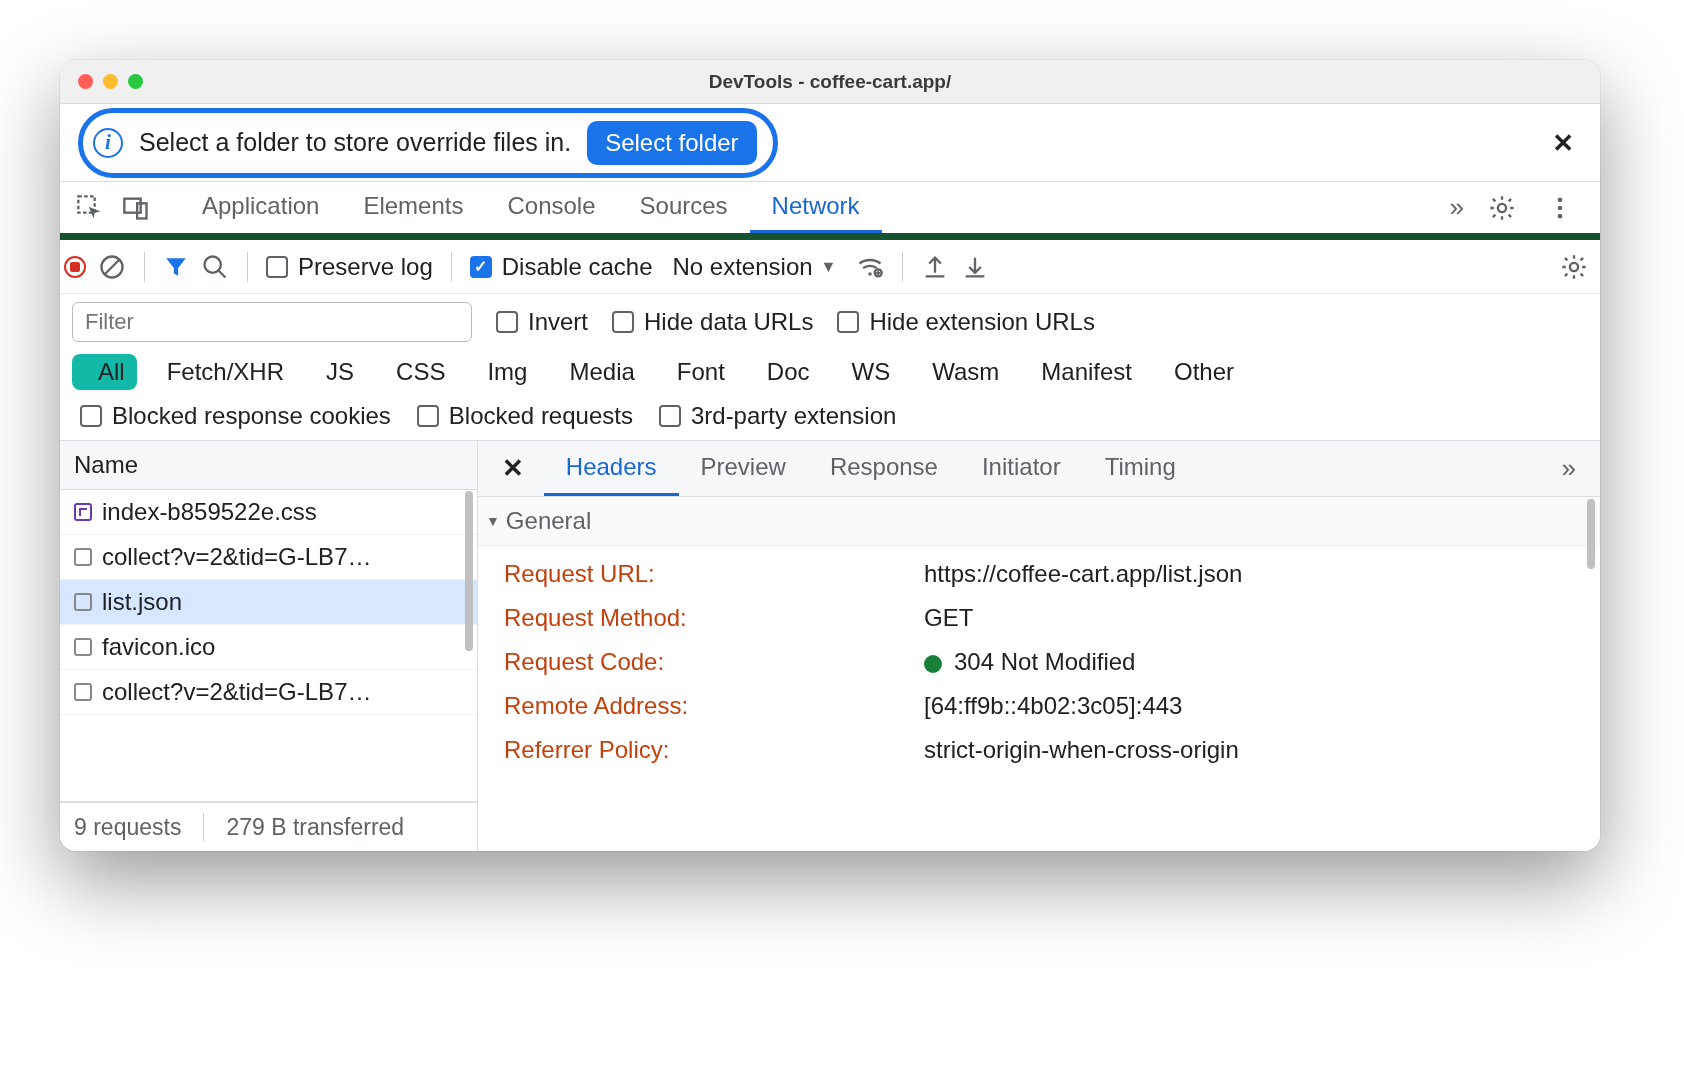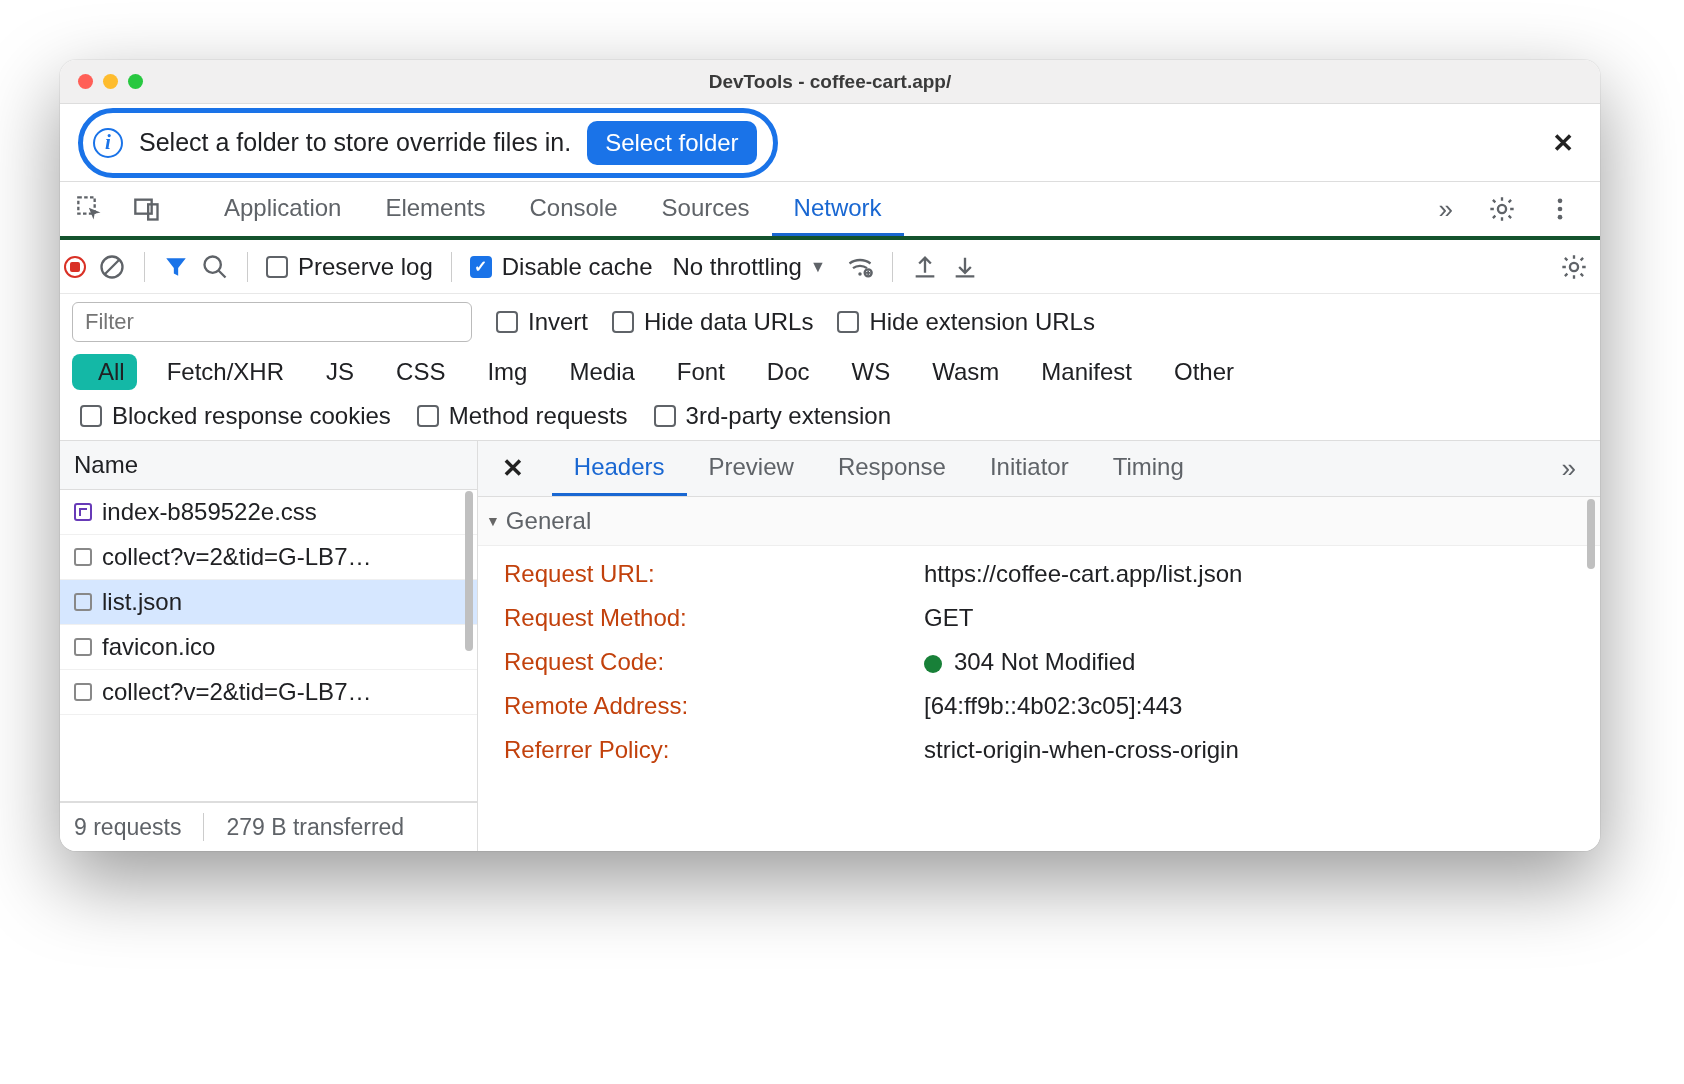--- a/index.html
+++ b/index.html
@@ -104,23 +104,23 @@
     font-size: 26px;
     color: #222;
     font-weight: 600;
   }
 
   
   .tabbar {
     display: flex;
     align-items: center;
     height: 58px;
-    border-bottom: 4px solid #14532d;
+    border-bottom: 7px solid #14532d;
     padding: 0 10px;
-    gap: 17px;
+    gap: 6px;
   }
   .tabbar .icon-btn {
     width: 40px; height: 40px;
     display: inline-flex; align-items:center; justify-content:center;
     color: #5f6368;
     cursor: pointer;
   }
   .tabs {
     display: flex;
     gap: 0;
@@ -294,21 +294,21 @@
     display:flex;
     flex-direction:column;
     background:#fff;
     position:relative;
   }
   .dtabs {
     display:flex; align-items:center;
     height:56px;
     border-bottom:1px solid #ddd;
     background:#f6f7f8;
-    gap:12px;
+    gap:4px;
     padding:0 8px;
   }
   .dtab-close { padding:0 16px; cursor:pointer; }
   .dtab {
     padding:0 22px;
     height:100%;
     display:inline-flex; align-items:center;
     font-size:24px;
     color:#5f6368;
     cursor:pointer;
@@ -436,21 +436,21 @@
     <label class="chk">
         <span class="box"></span>
         <span>Preserve log</span>
       </label>
     <span class="divider"></span>
     <label class="chk checked">
         <span class="box"></span>
         <span>Disable cache</span>
       </label>
     <div class="throttle">
-      <span>No throttling</span>
+      <span>No extension</span>
       <span class="caret">▼</span>
     </div>
     <span class="wifi-icon">
       <svg class="icon-svg" viewBox="0 0 24 24">
           <path d="M3 9a15 15 0 0 1 18 0"></path>
           <path d="M6 13a10 10 0 0 1 12 0"></path>
           <circle cx="12" cy="18" r="1.5" fill="#5f6368" stroke="none"></circle>
           <circle cx="19" cy="17" r="3" fill="none"></circle>
           <path d="M17 17h4M19 15v4" stroke-width="1.5"></path>
         </svg>
@@ -506,21 +506,21 @@
       <span class="type-chip">Other</span>
     </div>
 
   <div class="block-row">
     <label class="chk">
         <span class="box"></span>
         <span>Blocked response cookies</span>
       </label>
     <label class="chk">
         <span class="box"></span>
-        <span>Method requests</span>
+        <span>Blocked requests</span>
       </label>
     <label class="chk">
         <span class="box"></span>
         <span>3rd-party extension</span>
       </label>
   </div>
 
   <div class="split">
     <div class="req-list">
       <div class="req-header">Name</div>

